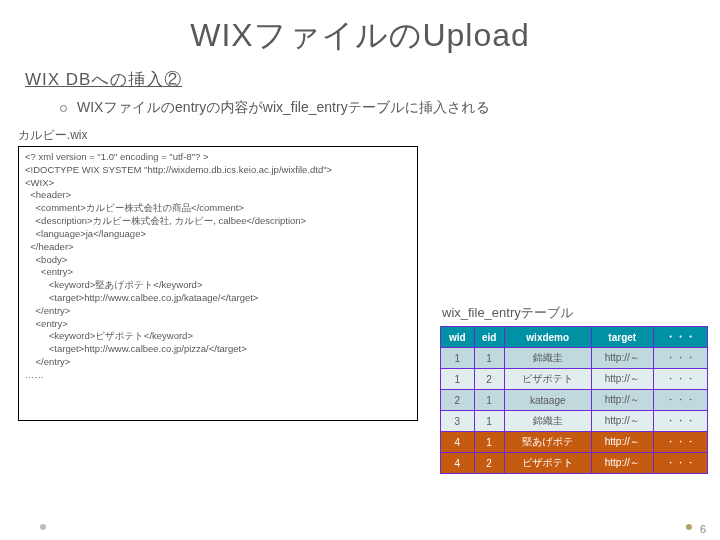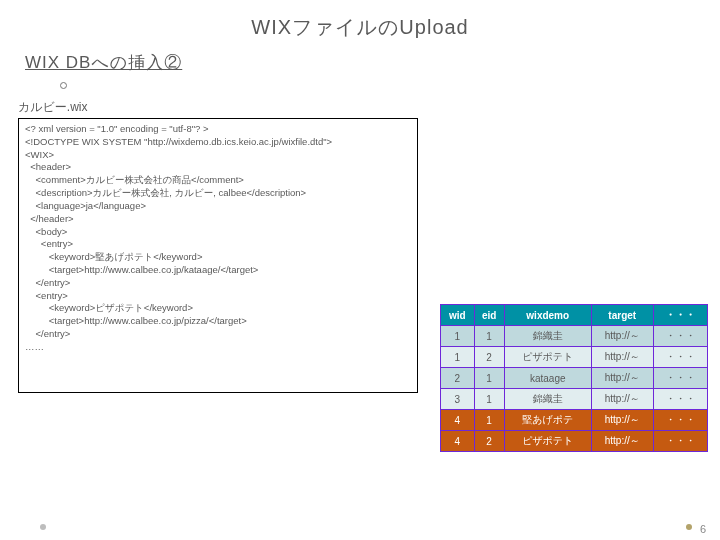--- a/index.html
+++ b/index.html
@@ -6,21 +6,21 @@
   body {
     width: 720px;
     height: 540px;
     background: #fff;
     font-family: "Meiryo", "Hiragino Kaku Gothic Pro", sans-serif;
     position: relative;
     overflow: hidden;
   }
   .title {
     text-align: center;
-    font-size: 20px;
+    font-size: 32px;
     font-weight: 400;
     color: #595959;
     padding: 14px 8px 10px;
     letter-spacing: 1px;
   }
   .subhead {
     margin-left: 25px;
     font-size: 17px;
     color: #595959;
     text-decoration: underline;
@@ -115,20 +115,21 @@
 </style>
 </head>
 <body>
 
 <div class="title">WIXファイルのUpload</div>
 
 <div class="subhead">WIX DBへの挿入②</div>
 
 <div class="bullet-row">
   <span class="bullet-dot"></span>
+  <span>WIXファイルのentryの内容がwix_file_entryテーブルに挿入される</span>
 </div>
 
 <div class="filename">カルビー.wix</div>
 
 <div class="xml-box">&lt;? xml version = "1.0" encoding = "utf-8"? &gt;
 &lt;!DOCTYPE WIX SYSTEM "http://wixdemo.db.ics.keio.ac.jp/wixfile.dtd"&gt;
 &lt;WIX&gt;
   &lt;header&gt;
     &lt;comment&gt;カルビー株式会社の商品&lt;/comment&gt;
     &lt;description&gt;カルビー株式会社, カルビー, calbee&lt;/description&gt;
@@ -139,20 +140,21 @@
          &lt;keyword&gt;堅あげポテト&lt;/keyword&gt;
          &lt;target&gt;http://www.calbee.co.jp/kataage/&lt;/target&gt;
     &lt;/entry&gt;
     &lt;entry&gt;
          &lt;keyword&gt;ピザポテト&lt;/keyword&gt;
          &lt;target&gt;http://www.calbee.co.jp/pizza/&lt;/target&gt;
     &lt;/entry&gt;
 ……</div>
 
 <div class="table-wrap">
+  <div class="table-caption">wix_file_entryテーブル</div>
   <table>
     <thead>
         <tr id="thead-row">
           <th>wid</th>
           <th>eid</th>
           <th>wixdemo</th>
           <th>target</th>
           <th>・・・</th>
         </tr>
       </thead>

